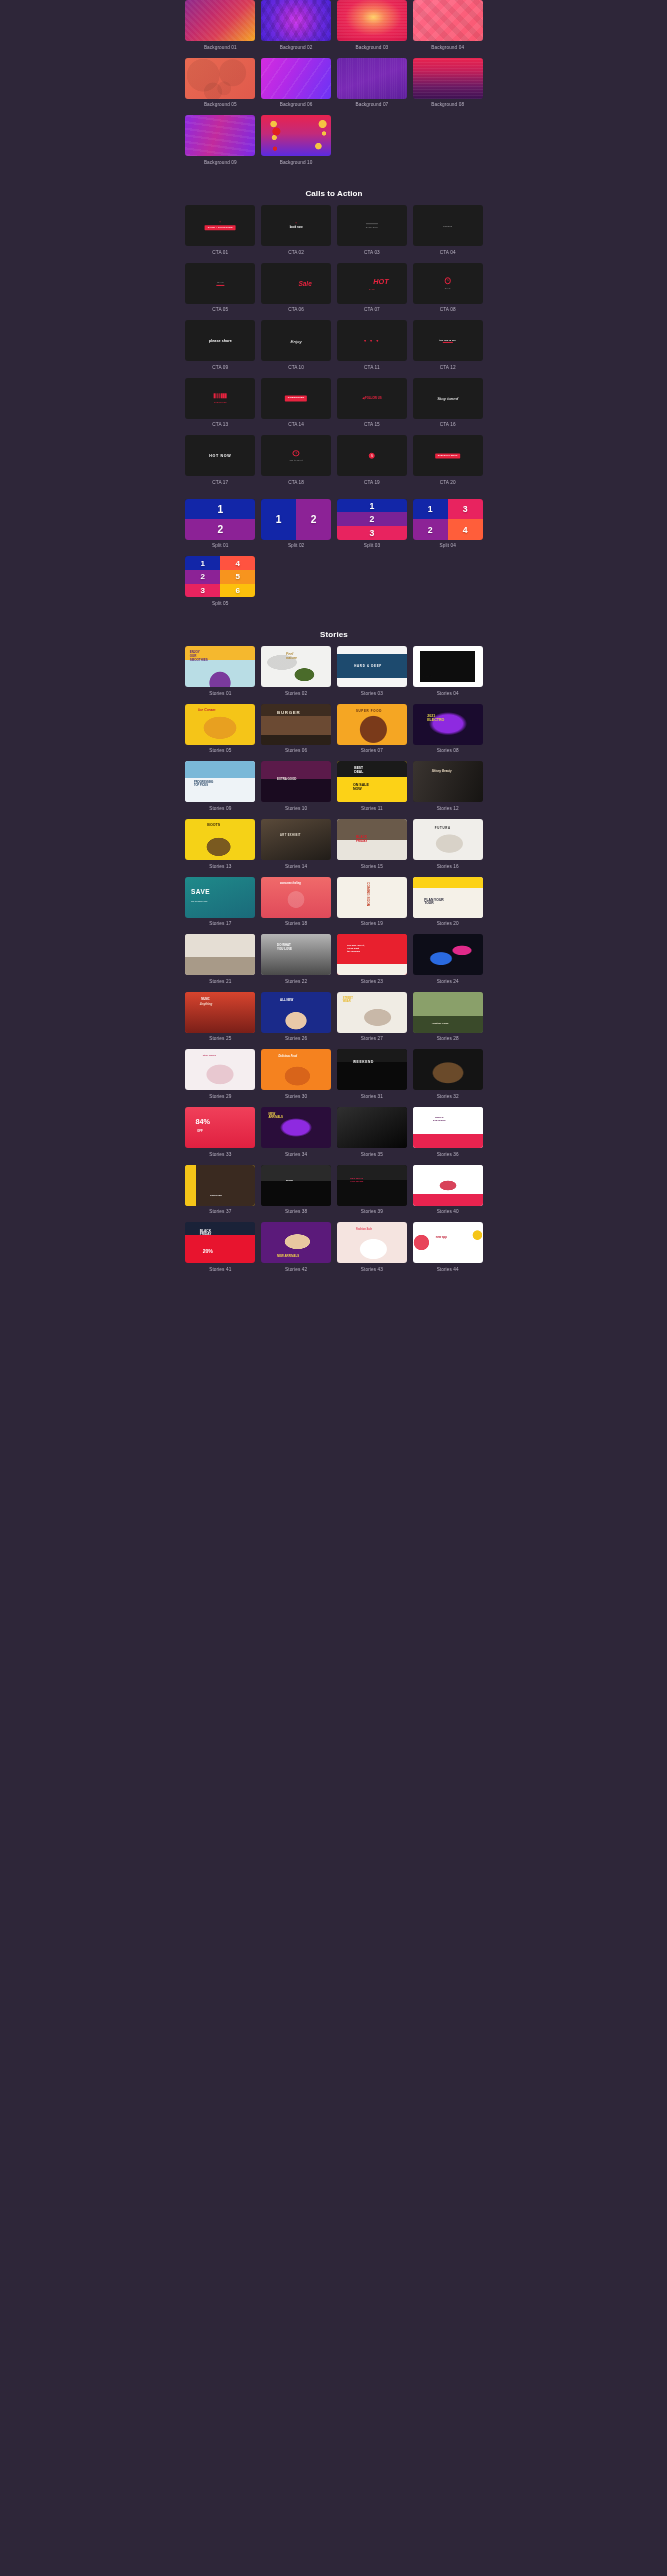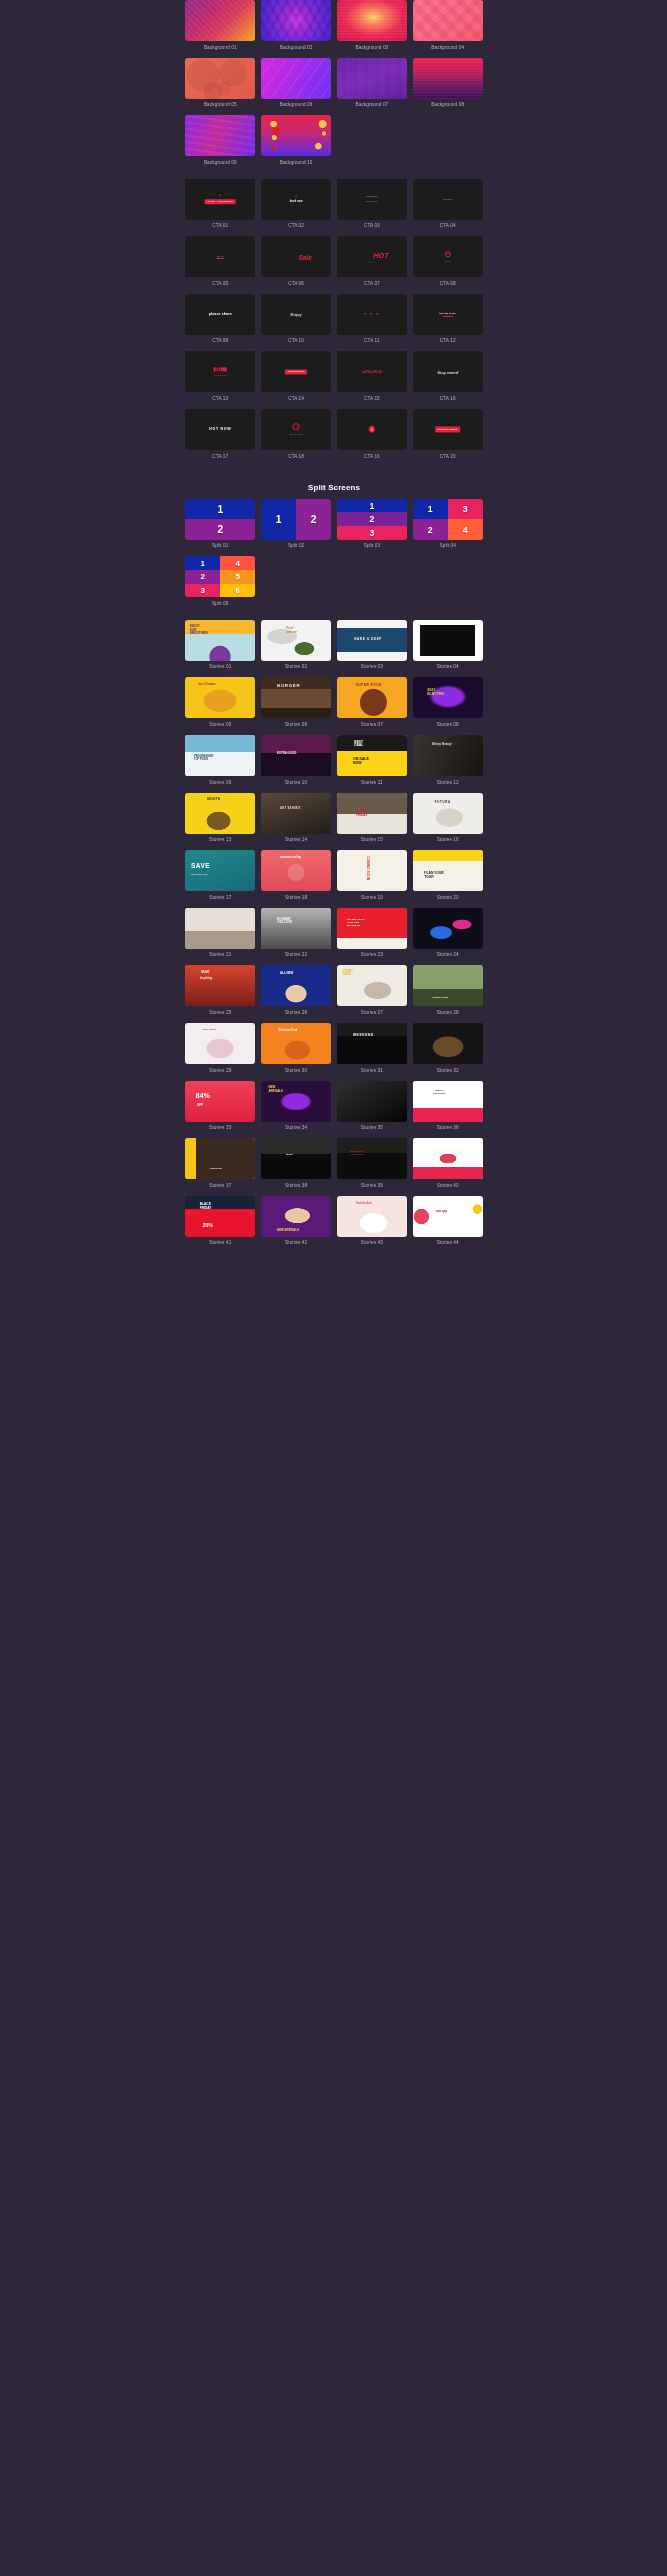--- a/index.html
+++ b/index.html
@@ -154,20 +154,21 @@
         </div>
         <div class="cell">
           <div class="thumb" style="background:linear-gradient(180deg,#e8234f 0%,#c32a7a 45%,#5b2ae0 100%);">
             <div class="lay" style="background-image:radial-gradient(circle at 18% 22%,#f5c542 0 2.9px,transparent 3.6px),radial-gradient(circle at 88% 22%,#f5c542 0 3.6px,transparent 4.4px),radial-gradient(circle at 22% 40%,#e02020 0 3.6px,transparent 4.4px),radial-gradient(circle at 19% 55%,#f5c542 0 2.2px,transparent 2.9px),radial-gradient(circle at 90% 45%,#f5c542 0 1.8px,transparent 2.5px),radial-gradient(circle at 82% 76%,#f5c542 0 2.9px,transparent 3.6px),radial-gradient(circle at 20% 82%,#e02020 0 1.8px,transparent 2.5px);"></div>
           </div>
           <div class="caption">Background 10</div>
         </div>
       </div>
     </div>
     <div class="section">
+      <div class="section-title">Calls to Action</div>
       <div class="grid">
         <div class="cell">
           <div class="thumb" style="background: rgb(28, 28, 28);">
             <div class="cta-mark">
               <span class="cta-dot" style="margin-bottom:1.5px"></span>
               <span class="cta-pill">SAVE · SHOPPING</span>
             </div>
           </div>
           <div class="caption">CTA 01</div>
         </div>
@@ -340,21 +341,20 @@
           <div class="thumb" style="background: rgb(28, 28, 28);">
             <div class="cta-mark">
               <span class="cta-pill">Discover More</span>
             </div>
           </div>
           <div class="caption">CTA 20</div>
         </div>
       </div>
     </div>
     <div class="section">
-      <div class="section-title">Split Screens</div>
       <div class="grid">
         <div class="cell">
           <div class="thumb">
             <div class="split sp-1">
               <div style="background:#1226a8">1</div>
               <div style="background:#8c2296">2</div>
             </div>
           </div>
           <div class="caption">Split 01</div>
         </div>
@@ -397,20 +397,21 @@
               <div style="background:#f7941e">5</div>
               <div style="background:#e8235f">3</div>
               <div style="background:#fcc00c">6</div>
             </div>
           </div>
           <div class="caption">Split 05</div>
         </div>
       </div>
     </div>
     <div class="section">
+      <div class="section-title">Stories</div>
       <div class="grid">
         <div class="cell">
           <div class="thumb" style="background:linear-gradient(180deg,#f5b82e 0%,#f5b82e 34%,#b9dde5 35%,#b9dde5 100%);">
             <div class="st">
               <div class="st-txt" style="left:4.4px;top:5.1px;color:#5b2a7a;font-size:3px;line-height:3.6px;">ENJOY<br>OUR<br>SMOOTHIES</div>
               <div class="lay" style="background:radial-gradient(ellipse at 50% 90%,#7a3a9c 0 10.2px,transparent 11px);"></div>
             </div>
           </div>
           <div class="caption">Stories 01</div>
         </div>

